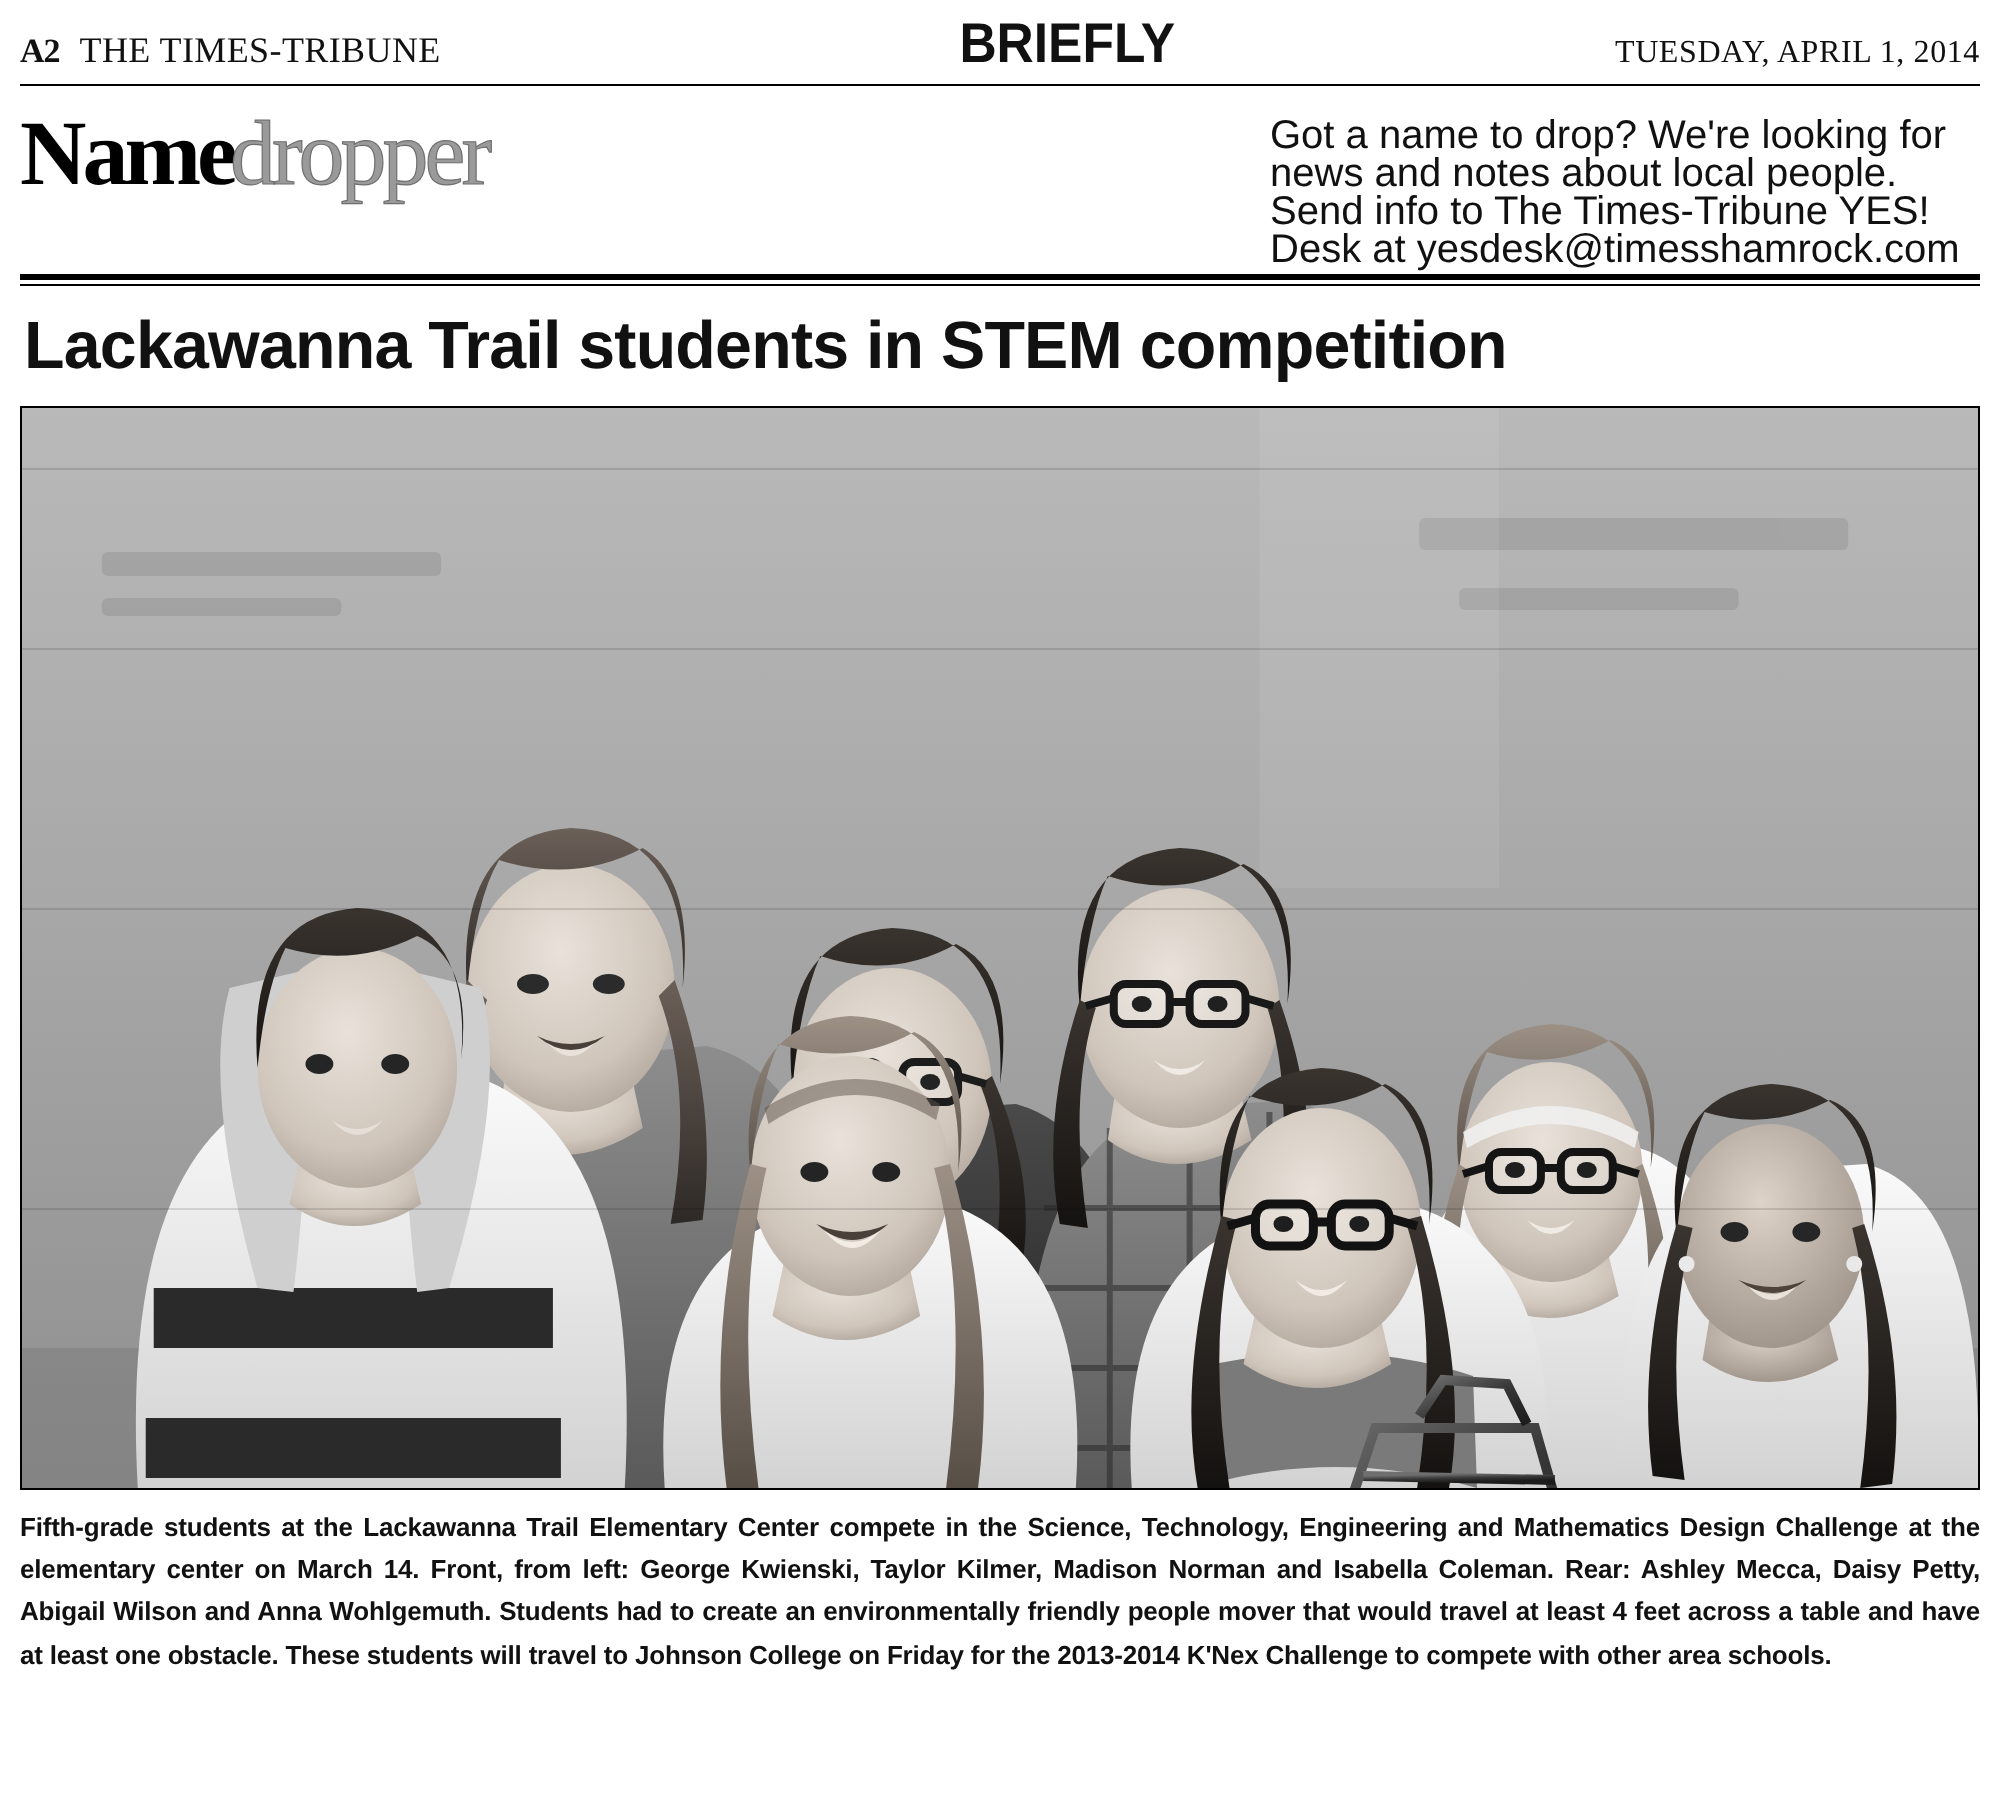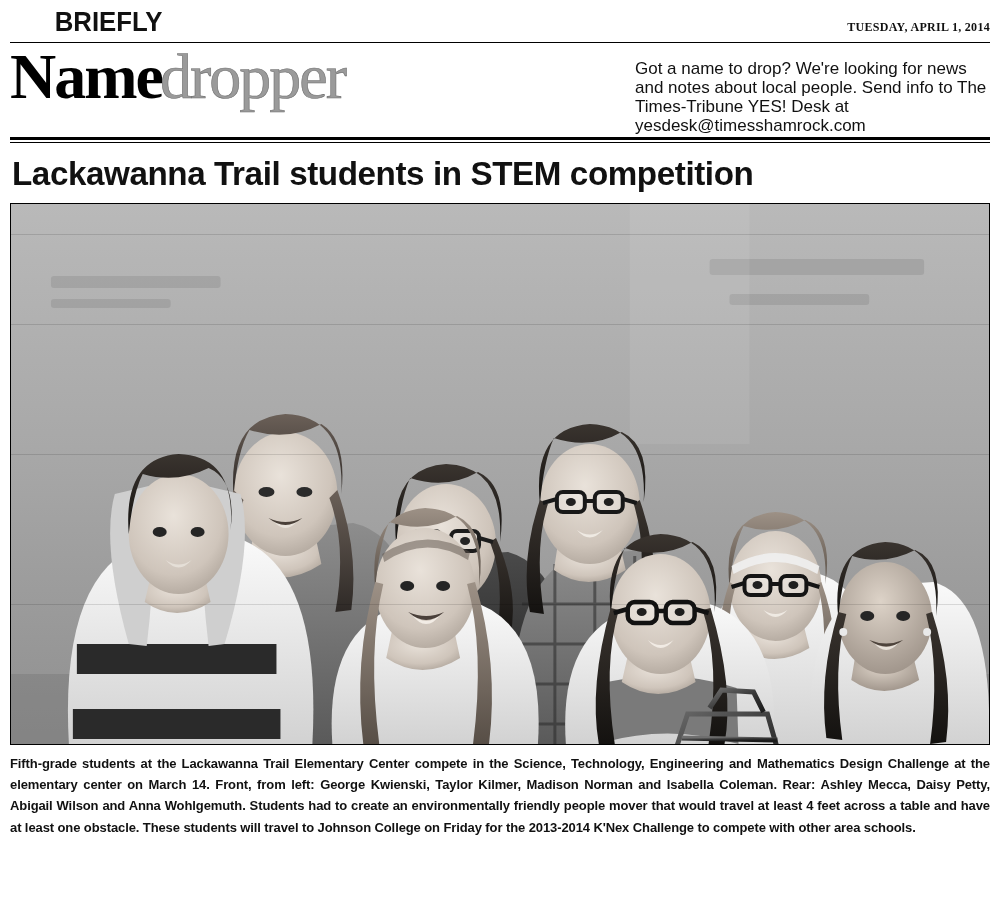--- a/index.html
+++ b/index.html
@@ -49,58 +49,57 @@
   .briefly {
     font-family: "Liberation Sans", sans-serif;
     font-weight: bold;
     font-size: 28px;
     letter-spacing: 0px;
     transform: scaleX(0.92);
     margin-left: 40px;
   }
   .topbar-date {
     font-family: "Liberation Serif", serif;
-    font-size: 12px;
+    font-size: 16px;
     letter-spacing: 0.3px;
-    font-weight: bold;
   }
 
   .rule-thin {
     border-top: 1.5px solid #000;
     margin: 2px 0 0 0;
   }
 
   
   .flag {
     display: flex;
     align-items: flex-start;
     justify-content: space-between;
     padding-top: 4px;
   }
   .flag-title {
     font-family: "Liberation Serif", serif;
-    font-size: 64px;
+    font-size: 46px;
     line-height: 68px;
     white-space: nowrap;
     letter-spacing: -2px;
     margin-top: -4px;
   }
   .flag-title .name {
     font-weight: bold;
     color: #000;
   }
   .flag-title .dropper {
     font-weight: normal;
     color: #9a9a9a;
     -webkit-text-stroke: 0.6px #6f6f6f;
     margin-left: -2px;
   }
   .flag-blurb {
     font-family: "Liberation Sans", sans-serif;
-    font-size: 17px;
+    font-size: 20px;
     line-height: 19px;
     width: 355px;
     padding-top: 12px;
     color: #111;
   }
 
   .rule-thick {
     border-top: 3px solid #000;
     margin-top: 2px;
   }
@@ -146,20 +145,24 @@
     text-align: justify;
     text-align-last: left;
   }
 </style>
 </head>
 <body>
 
 <div class="page">
 
   <div class="topbar">
+    <div class="topbar-left">
+      <span class="page-folio">A2</span>
+      <span class="paper-name">THE TIMES-TRIBUNE</span>
+    </div>
     <div class="briefly">BRIEFLY</div>
     <div class="topbar-date">TUESDAY, APRIL 1, 2014</div>
   </div>
 
   <div class="rule-thin"></div>
 
   <div class="flag">
     <div class="flag-title">
       <span class="name">Name</span><span class="dropper">dropper</span>
     </div>

